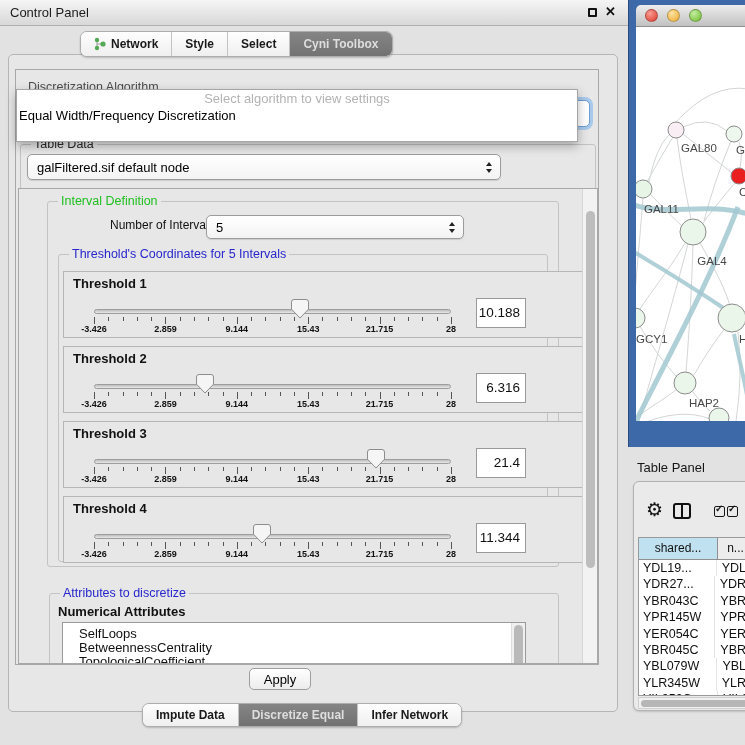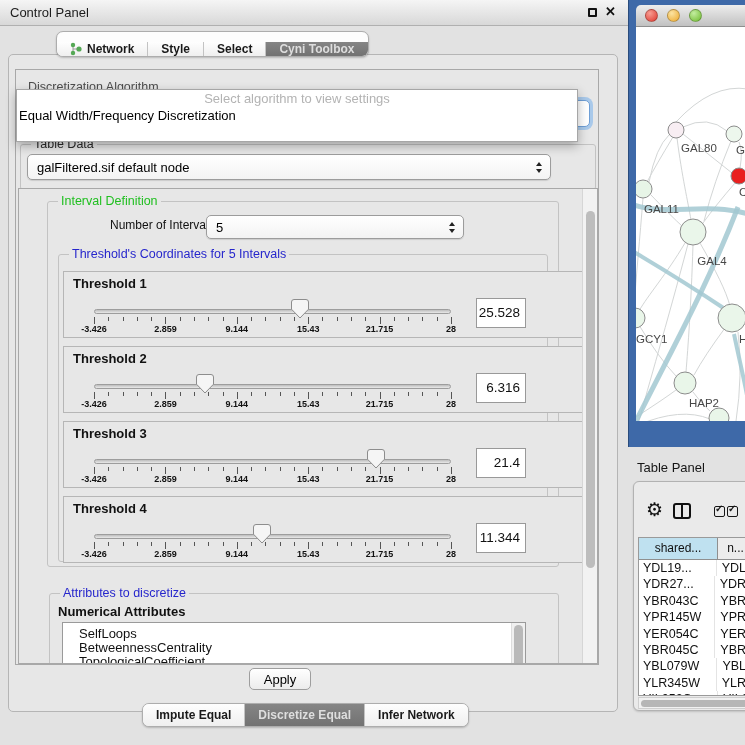--- a/index.html
+++ b/index.html
@@ -8,21 +8,21 @@
         font-family:"Liberation Sans",sans-serif;color:#111;}
   
   .cp{position:absolute;left:0;top:0;width:628px;height:745px;background:#e2e2e2;}
   .cp-titlebar{position:absolute;left:0;top:0;width:628px;height:26px;
     background:linear-gradient(#f5f5f5,#d8d8d8);border-bottom:1px solid #b0b0b0;}
   .cp-title{position:absolute;left:10px;top:5px;font-size:13px;color:#1c1c1c;}
   .float-btn{position:absolute;left:588px;top:8px;width:9px;height:9px;border:2px solid #111;border-radius:1px;}
   .close-btn{position:absolute;left:605px;top:4px;font-size:13px;font-weight:bold;color:#111;}
   .tabbar{position:absolute;display:flex;height:26px;border:1px solid #adadad;border-radius:7px;
     overflow:hidden;background:#fdfdfd;box-shadow:0 1px 2px rgba(0,0,0,.2);z-index:4;}
-  .top-tabs{left:56px;top:31px;align-items:flex-end;}
+  .top-tabs{left:80px;top:31px;}
   .bottom-tabs{left:142px;top:703px;height:24px;}
   .tab{display:flex;align-items:center;gap:5px;padding:0 13px;font-size:12px;font-weight:bold;
     color:#1a1a1a;background:linear-gradient(#fefefe,#efefef);cursor:default;}
   .tab+.tab{border-left:1px solid #c3c3c3;}
   .tab.sel{background:linear-gradient(#858585,#727272);color:#dedede;}
   .outer-panel{position:absolute;left:8px;top:54px;width:610px;height:658px;background:#e7e7e7;
     border:1px solid #b5b5b5;border-radius:5px;}
   .inner-panel{position:absolute;left:6px;top:14px;width:584px;height:596px;border:1px solid #a8a8a8;background:#e7e7e7;}
   .group{position:absolute;border:1px solid #c3c3c3;border-radius:3px;}
   .group-label{position:absolute;top:-8px;left:10px;background:#e7e7e7;padding:0 3px;font-size:12.5px;color:#2a2a2a;white-space:nowrap;}
@@ -35,21 +35,21 @@
     box-shadow:0 4px 10px rgba(0,0,0,.3);z-index:5;}
   .popup-prompt{height:18px;line-height:18px;text-align:center;color:#b3b3b3;font-size:13px;}
   .popup-item{height:16px;line-height:16px;padding-left:2px;font-size:13px;color:#000;white-space:nowrap;}
   .popup-item.b{font-weight:bold;}
   .combo{background:linear-gradient(#ffffff,#f3f3f3);border:1px solid #9c9c9c;border-radius:5px;
     font-size:13px;display:flex;align-items:center;padding-left:9px;color:#000;box-shadow:0 1px 1px rgba(0,0,0,.12);}
   .stepper{margin-left:auto;display:flex;flex-direction:column;gap:3px;padding-right:8px;}
   .arr-up{width:0;height:0;border-left:3.5px solid transparent;border-right:3.5px solid transparent;border-bottom:4.5px solid #222;}
   .arr-dn{width:0;height:0;border-left:3.5px solid transparent;border-right:3.5px solid transparent;border-top:4.5px solid #222;}
   .td-group{left:4px;top:74px;width:576px;height:46px;}
-  .td-combo{position:absolute;left:6px;top:9px;width:524px;height:26px;}
+  .td-combo{position:absolute;left:6px;top:9px;width:474px;height:26px;}
   .scroll-panel{position:absolute;left:2px;top:118px;width:580px;height:476px;border:1px solid #a8a8a8;
     overflow:hidden;background:#e7e7e7;}
   .vscroll{position:absolute;left:563px;top:0;width:16px;height:474px;background:#f2f2f2;border-left:1px solid #d6d6d6;}
   .vthumb{position:absolute;left:3px;top:22px;width:9px;height:357px;background:#bdbdbd;border-radius:5px;}
   .interval-group{left:28px;top:12px;width:512px;height:366px;}
   .noi-label{position:absolute;left:36px;top:16px;font-weight:normal;font-size:12px;margin-left:26px;}
   .noi-combo{position:absolute;left:158px;top:13px;width:258px;height:24px;}
   .thr-group{position:absolute;left:10px;top:52px;width:490px;height:308px;border:1px solid #c3c3c3;border-radius:3px;}
   .thr-panel{position:absolute;left:4px;width:545px;height:67px;border:1px solid #b6b6b6;background:#e7e7e7;}
   .thr-label{position:absolute;left:9px;top:4px;font-weight:bold;font-size:13px;}
@@ -205,21 +205,21 @@
                       <div class="tick-lab" style="left: 8px;">-3.426</div>
                       <div class="tick-lab" style="left: 79.4px;">2.859</div>
                       <div class="tick-lab" style="left: 150.8px;">9.144</div>
                       <div class="tick-lab" style="left: 222.2px;">15.43</div>
                       <div class="tick-lab" style="left: 293.6px;">21.715</div>
                       <div class="tick-lab" style="left: 365px;">28</div>
                       <div class="thumb" style="left: 227.059px;"><svg width="18" height="21">
                           <path d="M3,1.5 h12 a2.5,2.5 0 0 1 2.5,2.5 v7.2 L9,20 L0.5,11.2 v-7.2 a2.5,2.5 0 0 1 2.5,-2.5 z" fill="#f5f5f5" stroke="#8d8d8d"></path>
                         </svg></div>
                     </div>
-                    <div class="val-box">25.528</div>
+                    <div class="val-box">10.188</div>
                   </div>
                   <div class="thr-panel" style="top: 91px;">
                     <div class="thr-label">Threshold 2</div>
                     <div>
                       <div class="sl-track"></div>
                       <div class="tick" style="left: 30px; top: 45px; height: 7px;"></div>
                       <div class="tick" style="left: 44.28px; top: 45px; height: 4px;"></div>
                       <div class="tick" style="left: 58.56px; top: 45px; height: 4px;"></div>
                       <div class="tick" style="left: 72.84px; top: 45px; height: 4px;"></div>
                       <div class="tick" style="left: 87.12px; top: 45px; height: 4px;"></div>
@@ -363,21 +363,21 @@
               <div class="vthumb"></div>
             </div>
         </div>
       </div>
 
       <button class="apply">Apply</button>
     </div>
 
     <nav class="tabbar bottom-tabs" id="bottomTabs">
         <div class="tab">
-          <span>Impute Equal</span>
+          <span>Impute Data</span>
         </div>
         <div class="tab sel">
           <span>Discretize Equal</span>
         </div>
         <div class="tab">
           <span>Infer Network</span>
         </div>
       </nav>
   </section>
 

